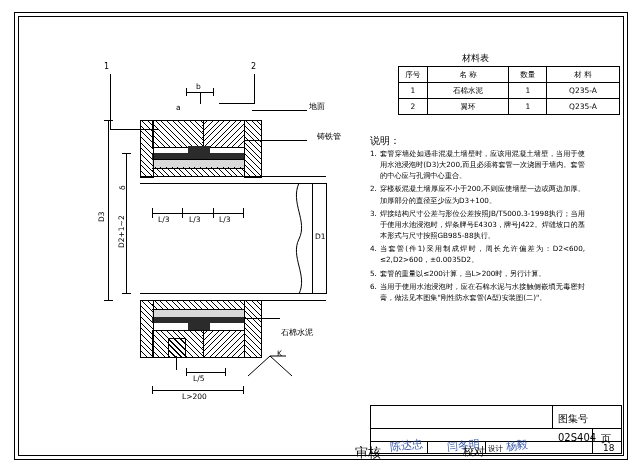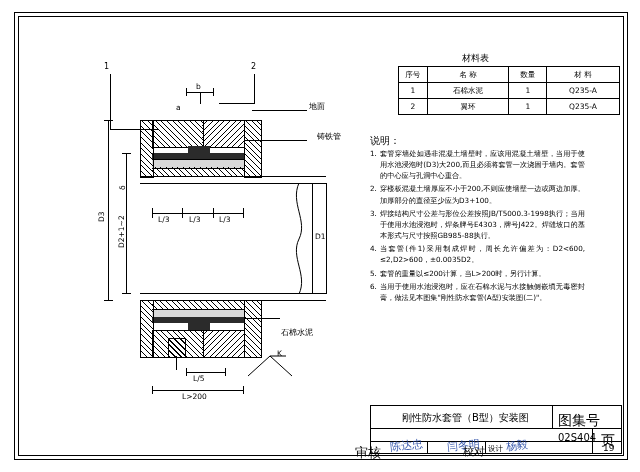--- a/index.html
+++ b/index.html
@@ -20,21 +20,21 @@
   #mtable th,#mtable td{border:1px solid #000;text-align:center;height:15px;padding:0;font-weight:normal;}
   .mt-title{position:absolute;left:462px;top:52px;font-size:9px;}
 
   
   #notes{position:absolute;left:370px;top:148px;width:215px;font-size:7.2px;line-height:1.55;color:#000;}
   #notes .n{margin-bottom:2px;display:flex;}
   #notes .n .k{width:10px;flex:0 0 10px;}
   #notes .n .b{flex:1;text-align:justify;}
   #notesTitle{position:absolute;left:370px;top:134px;font-size:10px;}
   #tbOuter{position:absolute;left:370px;top:405px;width:252px;height:49px;border:1px solid #000;box-sizing:border-box;}
-  .tbtxt{position:absolute;font-size:14px;color:#000;}
+  .tbtxt{position:absolute;font-size:10px;color:#000;}
   .stamp{position:absolute;font-size:11px;color:#1a3fa0;font-family:"DejaVu Serif","Liberation Serif",serif;transform:rotate(-6deg);opacity:.85;}
 
   .lbl{position:absolute;font-size:8px;color:#000;white-space:nowrap;}
   .dim{position:absolute;font-size:7.5px;color:#000;white-space:nowrap;}
 </style>
 </head>
 <body>
 
 <div id="sheet">
 
@@ -198,25 +198,24 @@
   <div id="tbOuter"></div>
 
   <div class="ln" style="left:370px;top:428px;width:252px;height:1px;"></div>
   <div class="ln" style="left:370px;top:441px;width:252px;height:1px;"></div>
 
   <div class="ln" style="left:552px;top:405px;width:1px;height:23px;"></div>
   <div class="ln" style="left:592px;top:428px;width:1px;height:26px;"></div>
   <div class="ln" style="left:427px;top:441px;width:1px;height:13px;"></div>
   <div class="ln" style="left:485px;top:441px;width:1px;height:13px;"></div>
 
-  <div class="tbtxt" style="left:402px;top:411px;font-size:10px;">刚性防水套管（B型）安装图</div>
   <div class="tbtxt" style="left:558px;top:412px;">图集号</div>
   <div class="tbtxt" style="left:558px;top:432px;font-size:10px;">02S404</div>
   <div class="tbtxt" style="left:601px;top:432px;">页</div>
-  <div class="tbtxt" style="left:603px;top:443px;font-size:9px;">19</div>
+  <div class="tbtxt" style="left:603px;top:443px;font-size:9px;">18</div>
 
   <div class="tbtxt" style="left:355px;top:444px;font-size:13px;">审核</div>
   <div class="stamp" style="left:390px;top:438px;">陈达忠</div>
   <div class="tbtxt" style="left:430px;top:444px;font-size:11px;margin-left:33px;">校对</div>
   <div class="stamp" style="left:447px;top:438px;">闫冬明</div>
   <div class="tbtxt" style="left:488px;top:444px;font-size:7.5px;">设计</div>
   <div class="stamp" style="left:506px;top:438px;">杨毅</div>
 
 </div>
 

